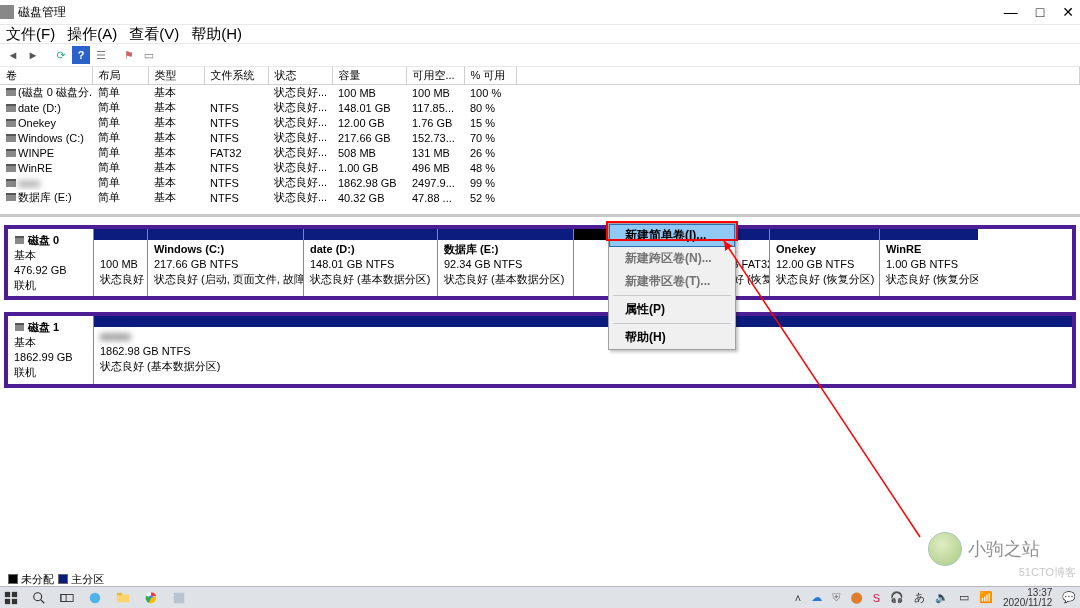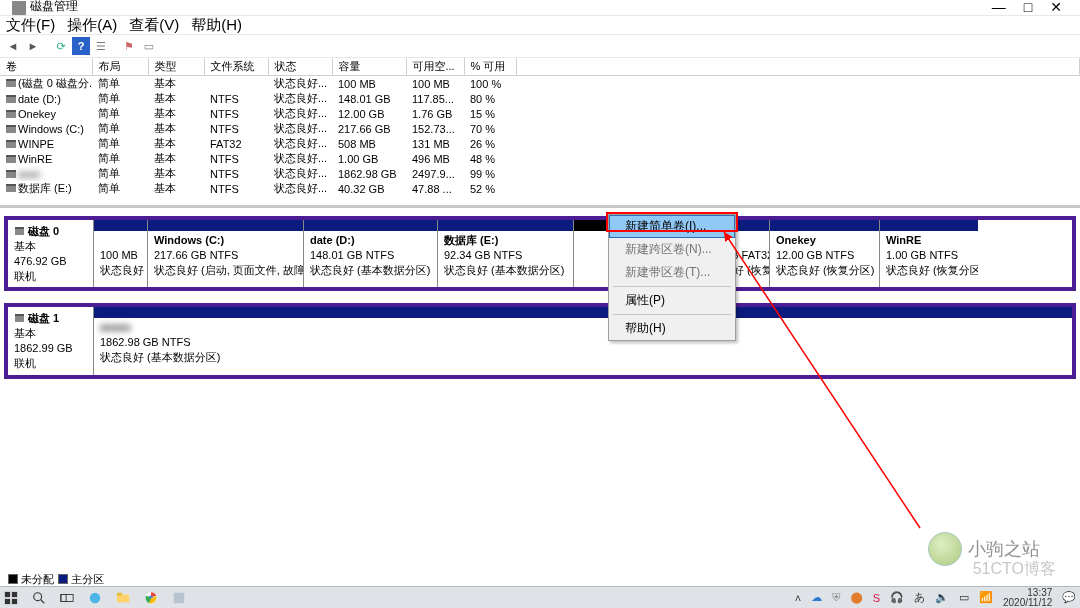--- a/index.html
+++ b/index.html
@@ -1,18 +1,18 @@
 <!DOCTYPE html>
 <html><head>
 <meta charset="utf-8">
 <style>
 * { box-sizing: border-box; margin: 0; padding: 0; font-family: "Microsoft YaHei", "Segoe UI", sans-serif; }
 body { background: #fff; width: 1080px; height: 608px; overflow: hidden; position: relative; font-size: 11px; color: #000; }
 
-.titlebar { height: 16px; display: flex; align-items: flex-end; padding: 0 12px; background: #fff; border-bottom: 1px solid #e8e8e8; }
+.titlebar { height: 25px; display: flex; align-items: center; padding: 0 0; background: #fff; border-bottom: 1px solid #e8e8e8; }
 .titlebar .icon { width: 14px; height: 14px; background: #888; margin-right: 4px; }
 .titlebar .title { flex: 1; font-size: 12px; }
 .winbtns { display: flex; gap: 18px; font-size: 14px; padding-right: 6px; }
 .winbtns span { cursor: default; }
 
 .menubar { height: 18px; display: flex; gap: 12px; padding: 0 6px; align-items: center; font-size: 15px; }
 .menubar span { cursor: default; }
 
 .toolbar { height: 24px; display: flex; align-items: center; gap: 2px; padding: 0 4px; border-top: 1px solid #e8e8e8; border-bottom: 1px solid #e8e8e8; }
 .tbtn { width: 18px; height: 18px; display: flex; align-items: center; justify-content: center; color: #555; font-size: 11px; }
@@ -32,36 +32,36 @@
 .diskbody { flex: 1; display: flex; }
 .part { flex-shrink: 0; border-right: 1px solid #888; position: relative; }
 .part:last-child { border-right: none; }
 .part .bar { height: 11px; background: #0b1c7e; }
 .part.unalloc .bar { background: #000; }
 .part .txt { padding: 2px 6px 4px 6px; font-size: 11px; line-height: 1.35; white-space: nowrap; overflow: hidden; }
 .part .txt .nm { font-weight: 700; }
 
 .blurred { filter: blur(3px); }
 
-.ctxmenu { position: absolute; border: 1px solid #a0a0a0; background: #f0f0f0; box-shadow: 2px 2px 3px rgba(0,0,0,.25); font-size: 12px; z-index: 50; width: 128px; }
+.ctxmenu { position: absolute; border: 1px solid #a0a0a0; background: #f0f0f0; box-shadow: 2px 2px 3px rgba(0,0,0,.25); font-size: 12px; z-index: 50; width: 128px; font-weight: bold; }
 .ctxmenu .item { padding: 3px 10px 3px 16px; cursor: default; }
 .ctxmenu .item.hl { background: #90c8f6; border: 1px solid #2a6fb5; padding: 2px 9px 2px 15px; }
 .ctxmenu .item.dis { color: #737373; }
 .ctxmenu hr { border: none; border-top: 1px solid #c8c8c8; margin: 2px 4px; }
 .redbox { position: absolute; border: 2px solid #f00; pointer-events: none; z-index: 60; }
 .arrow { position: absolute; z-index: 55; pointer-events: none; }
 
 .legend { position: absolute; bottom: 21px; left: 8px; font-size: 11px; display: flex; gap: 4px; align-items: center; margin-top: 20px; }
 .legend .sw { width: 10px; height: 10px; display: inline-block; border: 1px solid #666; vertical-align: -1px; }
 .legend .sw.k { background: #000; }
 .legend .sw.b { background: #0b1c7e; }
 
 .watermark { position: absolute; right: 40px; bottom: 42px; display: flex; align-items: center; gap: 6px; color: #555; font-size: 18px; opacity: .65; }
 .watermark .ring { width: 34px; height: 34px; border-radius: 50%; background: radial-gradient(circle at 40% 35%, #cfe5a4, #7fae3c); border: 1px solid #7a9; }
-.wm2 { position: absolute; right: 24px; bottom: 28px; font-size: 16px; color: #999; opacity: .55; }
+.wm2 { position: absolute; right: 4px; bottom: 28px; font-size: 11px; color: #999; opacity: .55; }
 
 .taskbar { position: absolute; bottom: 0; left: 0; right: 0; height: 22px; background: #dfe3e8; border-top: 1px solid #b4b8bc; display: flex; align-items: center; padding: 0 4px; font-size: 11px; }
 .taskbar .l { display: flex; gap: 14px; align-items: center; }
 .taskbar .l span svg { width: 14px; height: 14px; display: block; }
 .taskbar .r { margin-left: auto; display: flex; gap: 10px; align-items: center; color: #333; }
 .clock { text-align: right; line-height: 1; font-size: 10px; }
 </style>
 </head>
 <body>
 

